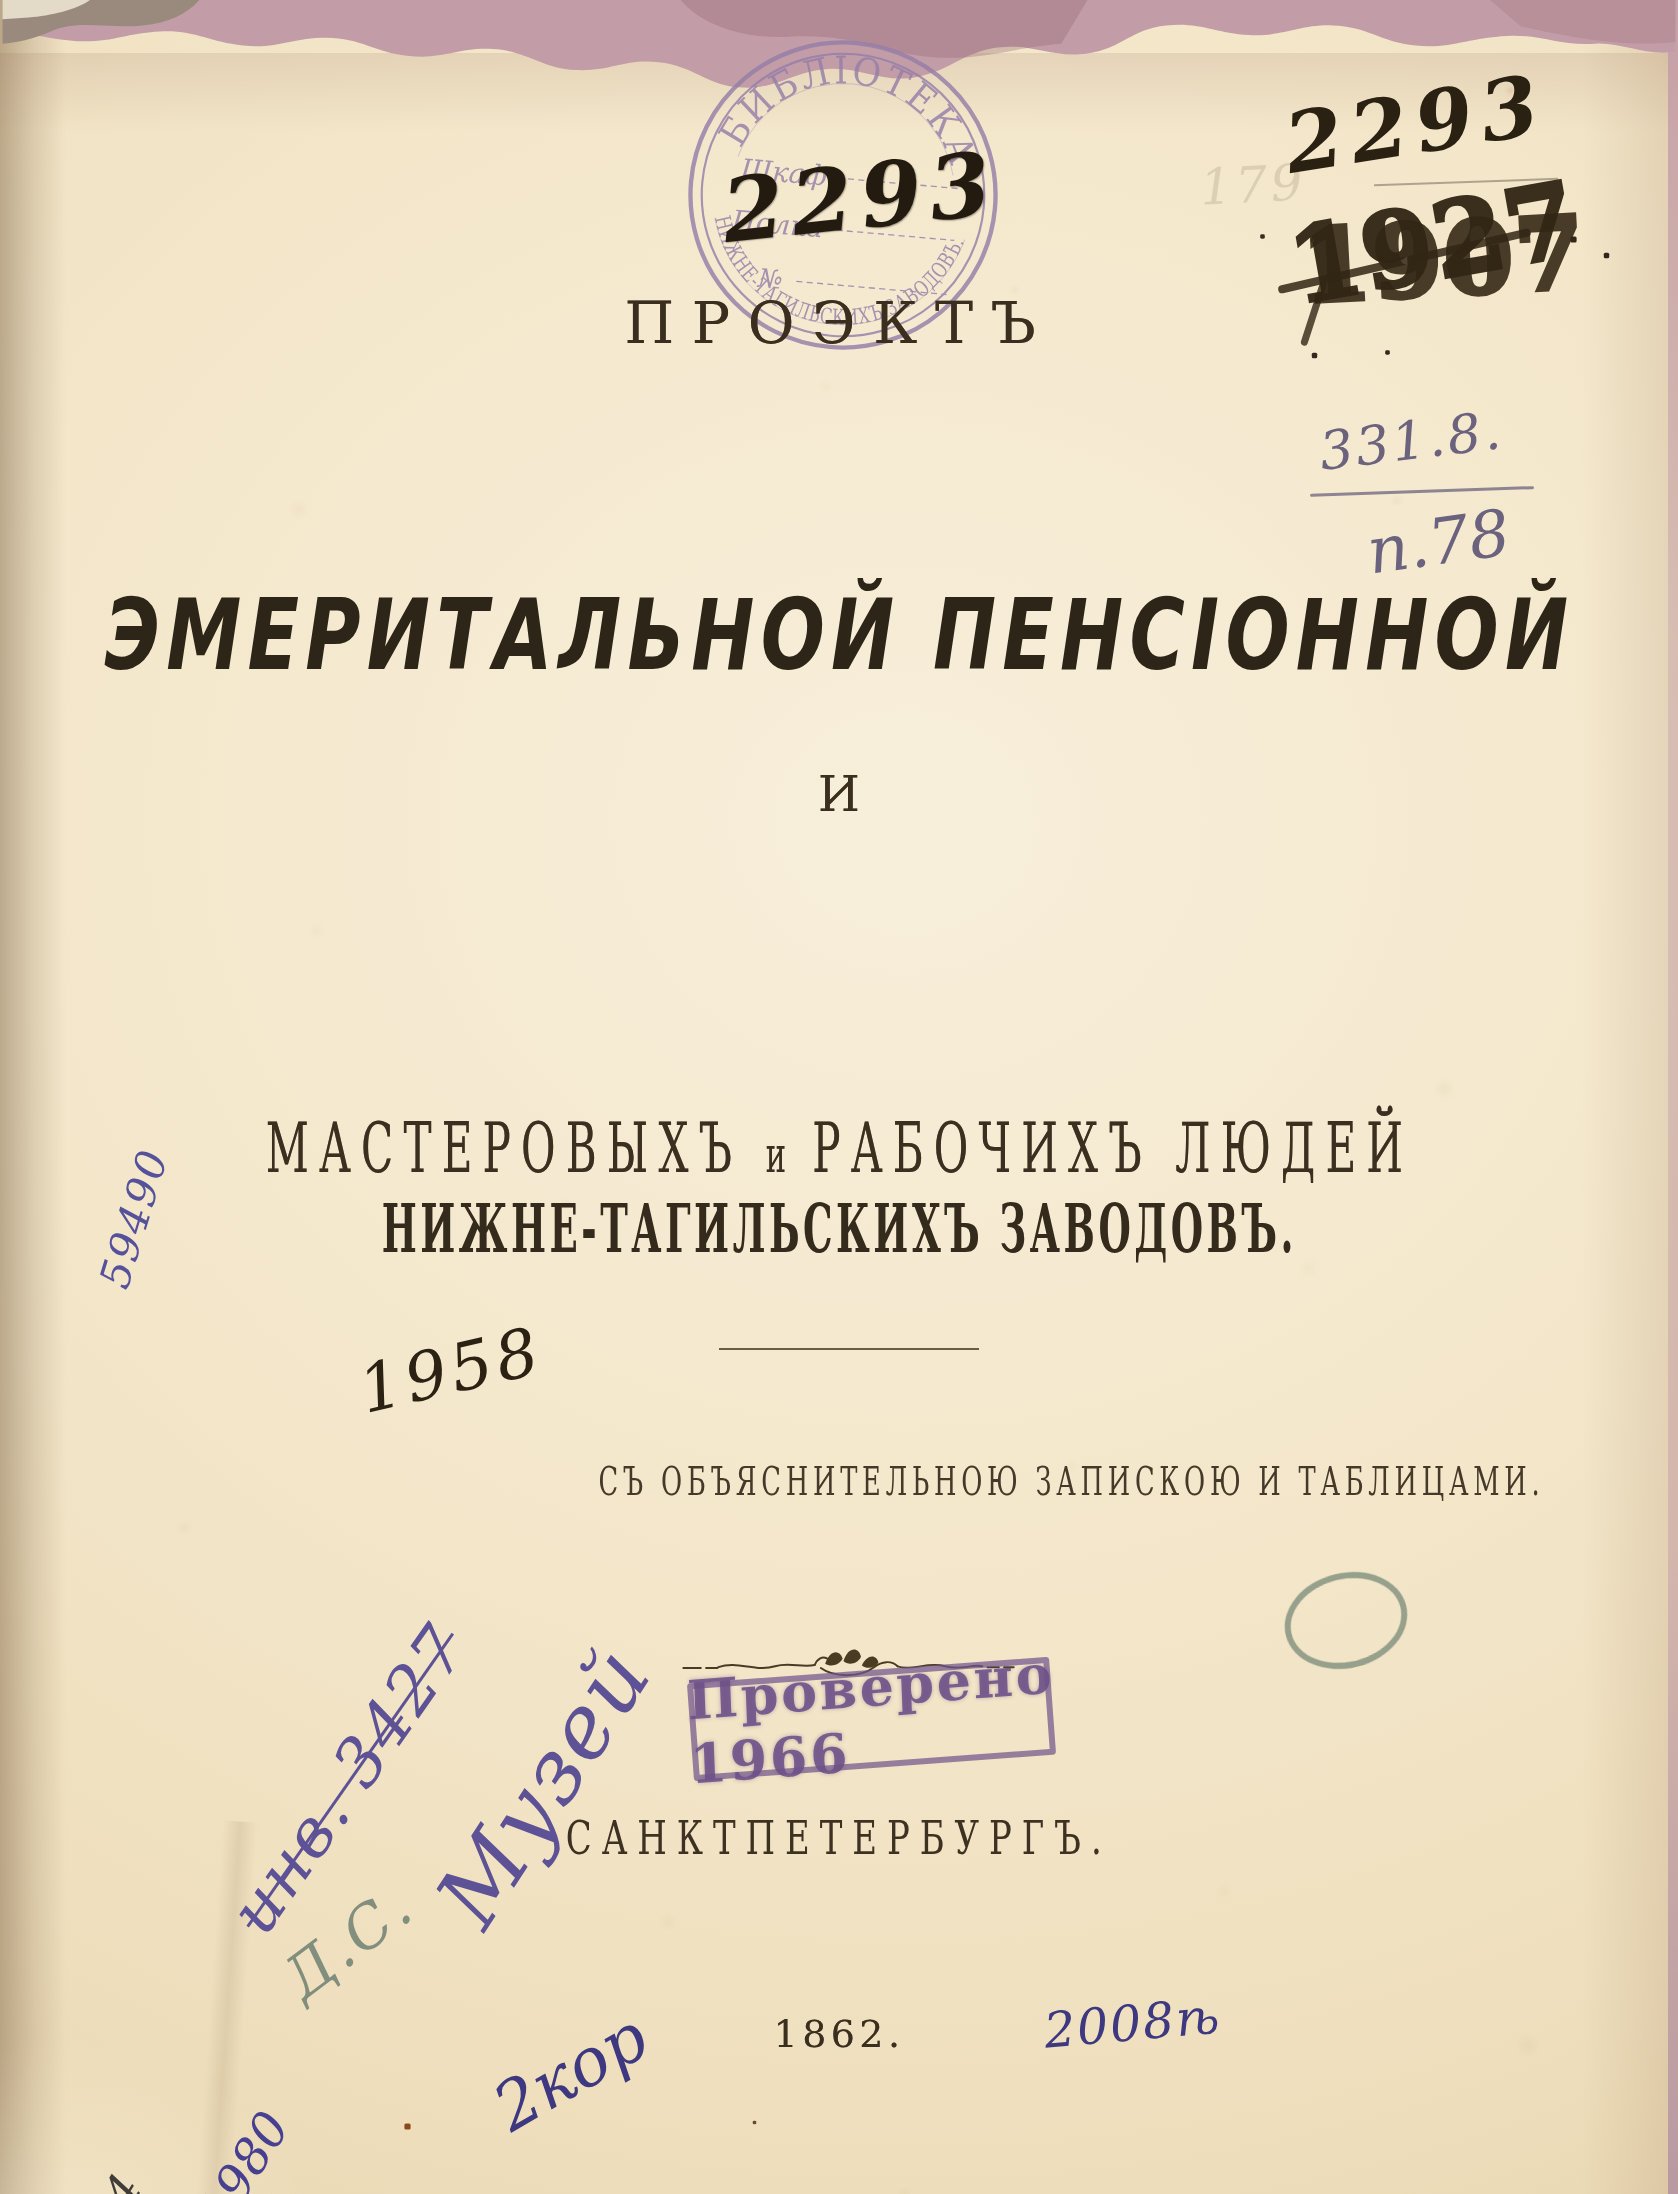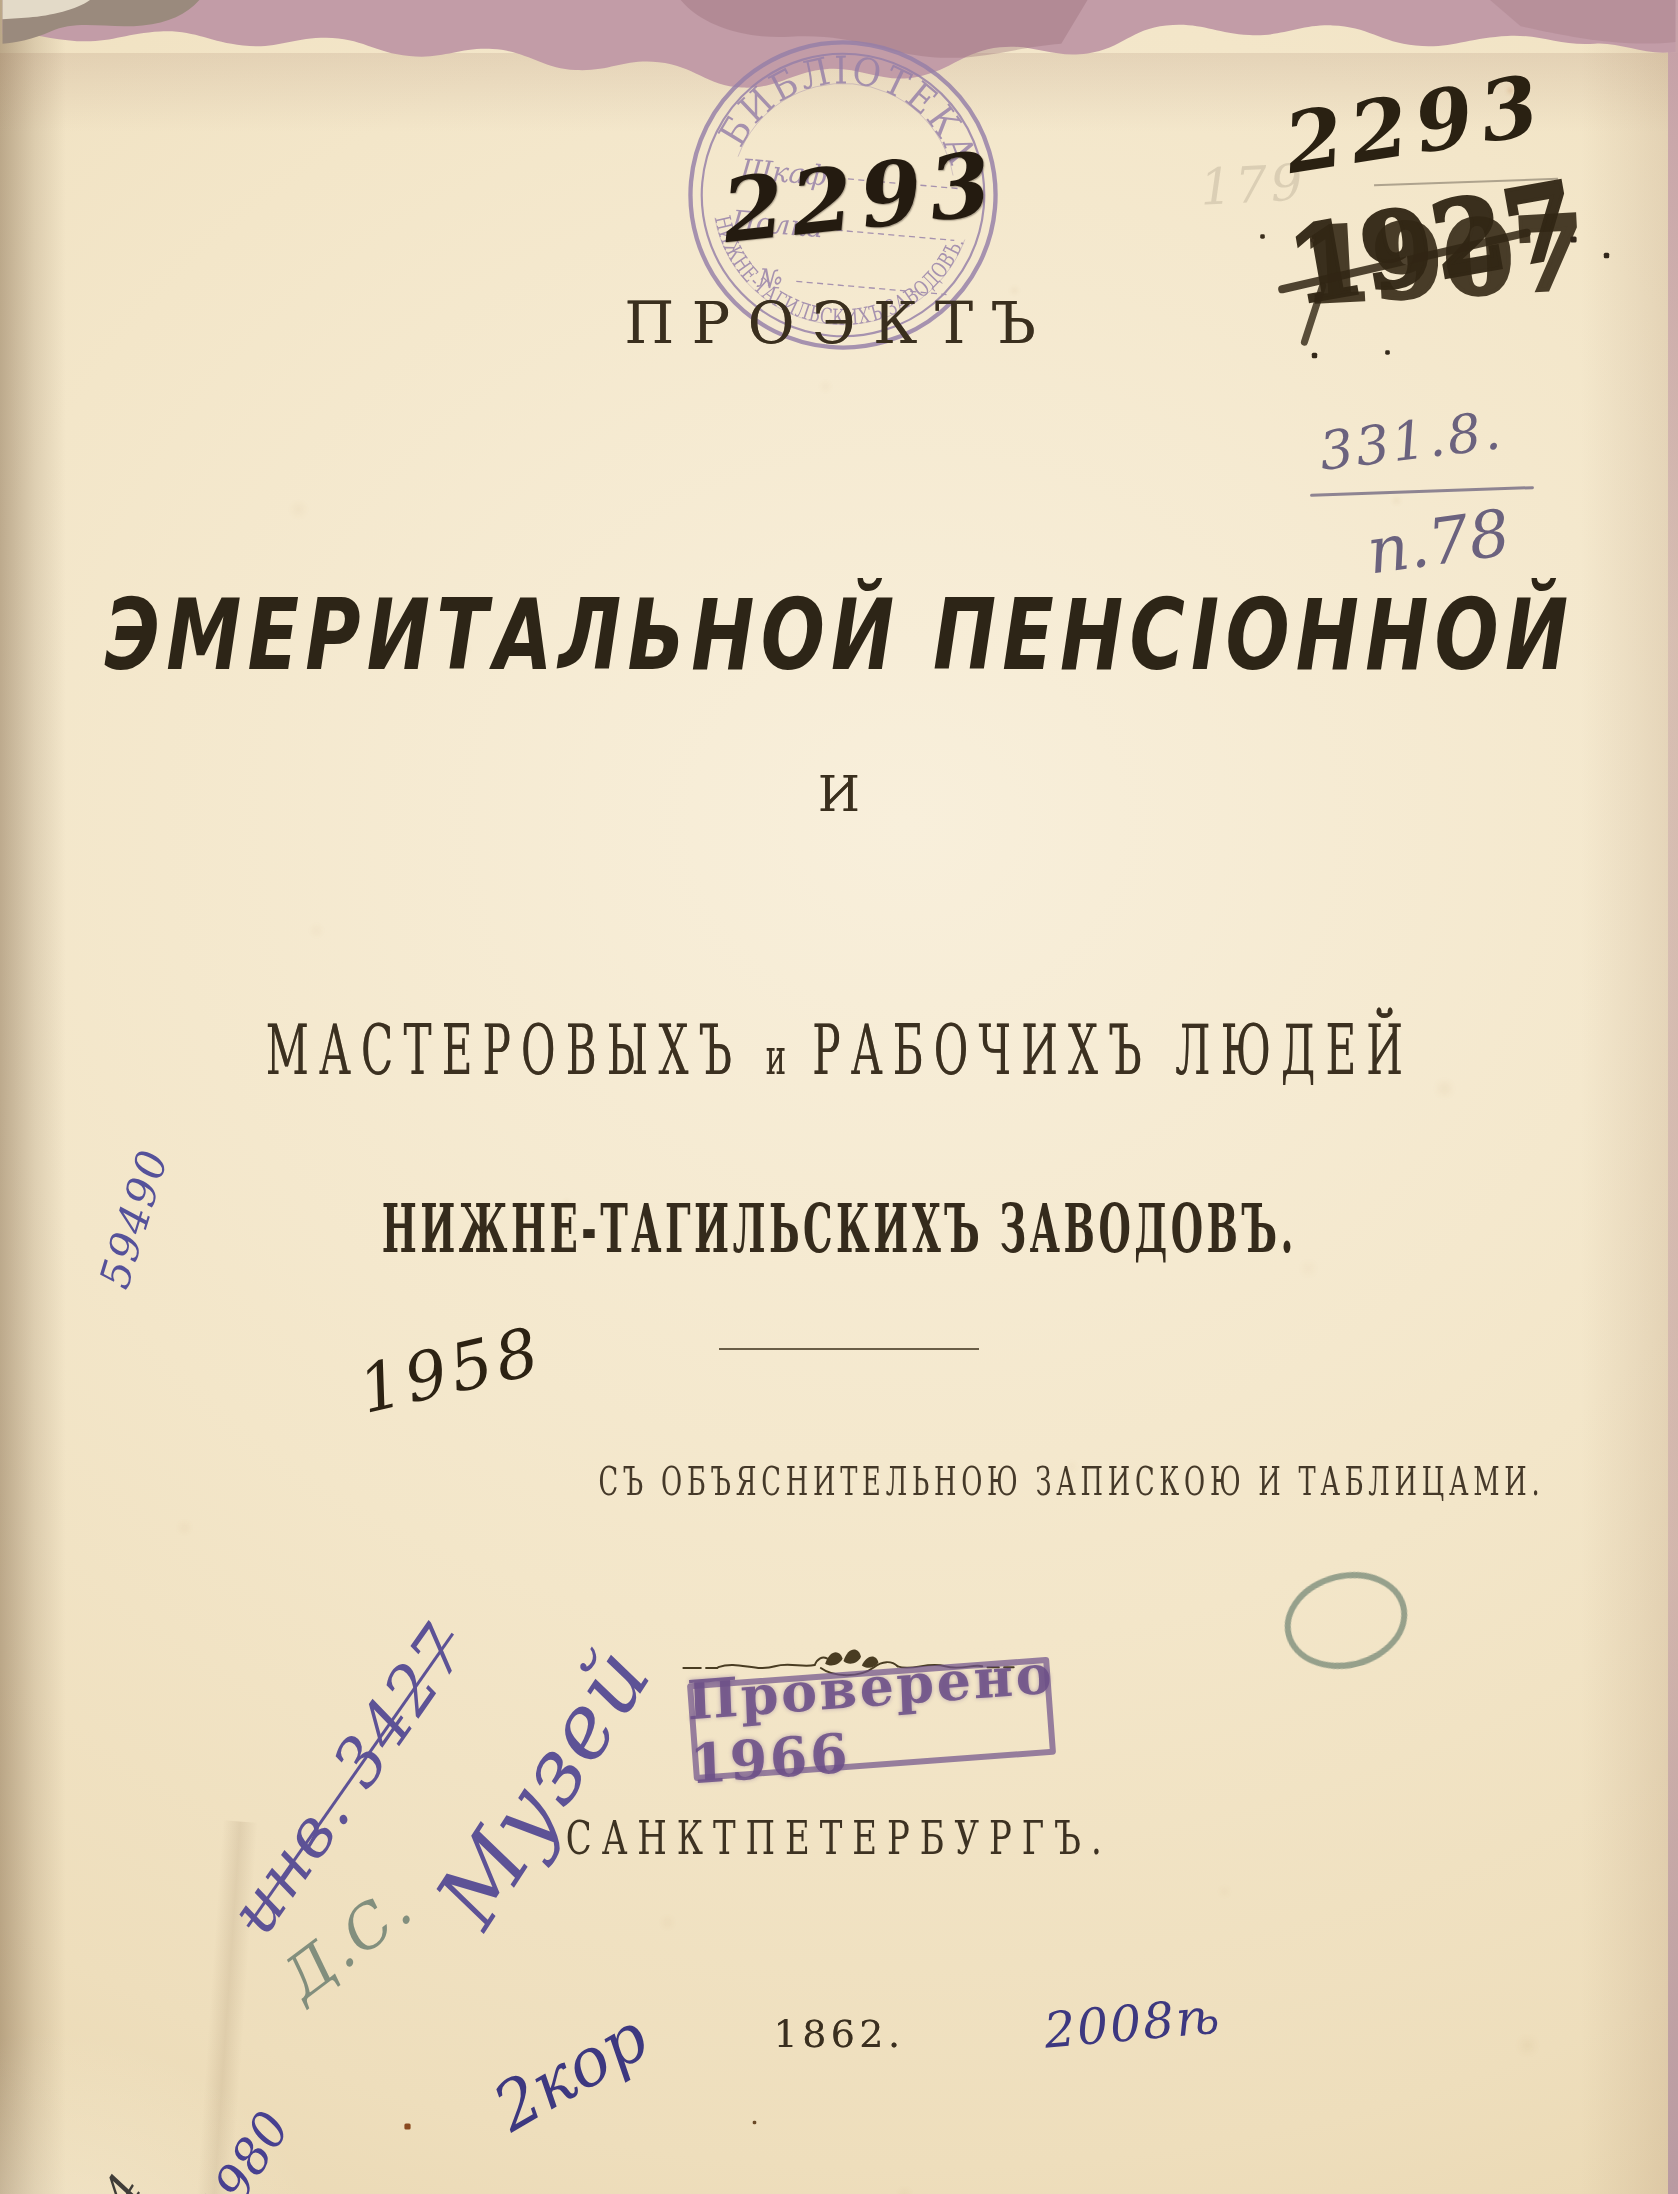--- a/index.html
+++ b/index.html
@@ -46,21 +46,21 @@
   .ctr{position:absolute;left:0;width:100%;text-align:center;white-space:nowrap;}
   .c{display:inline-block;transform-origin:50% 0;}
   .l1{top:290px;font-size:57px;letter-spacing:17.6px;color:#3a2f1e;text-shadow:0 0 0.4px rgba(58,47,30,.6);}
   .l2{top:454px;color:#44382a;}
   .l2 .c{font-size:56px;letter-spacing:3.5px;transform:scale(.83,1);text-shadow:0 0 0.4px rgba(68,56,42,.5);}
   .l3{top:578px;color:#2d2517;font-style:italic;}
   .l3 .c{font-family:"DejaVu Sans",sans-serif;font-weight:bold;font-size:74px;letter-spacing:6.1px;transform:scale(1.02,1.32);}
   .l4{top:766px;font-size:48px;color:#3a2f1e;text-shadow:0 0 0.4px rgba(58,47,30,.6);}
   .l5{top:871px;color:#2d2517;}
   .l5 .c{font-weight:bold;font-size:88px;letter-spacing:3.5px;transform:scale(.68,1.25);}
-  .l6{top:1010px;color:#3b3020;}
+  .l6{top:1108px;color:#3b3020;}
   .l6 .c{font-size:54px;letter-spacing:13px;transform:scale(.78,1.28);text-shadow:0 0 0.4px rgba(59,48,32,.5);}
   .l6 .small-i{font-size:39px;letter-spacing:3.5px;}
   .l7{top:1190px;color:#352b1c;}
   .l7 .c{font-weight:bold;font-size:47px;letter-spacing:4.4px;transform:scale(.79,1.42);}
   .sub{top:1458px;color:#453929;text-align:right;}
   .sub .c{font-size:33px;letter-spacing:6.1px;transform:scale(.78,1.18);}
   .rule{position:absolute;left:719px;top:1348px;width:260px;height:2.2px;background:#50442f;opacity:.85;}
   .city{top:1812px;color:#3d3222;}
   .city .c{font-size:39px;letter-spacing:11.4px;transform:scale(.87,1.18);}
   .pub{top:1934px;color:#3d3222;}

